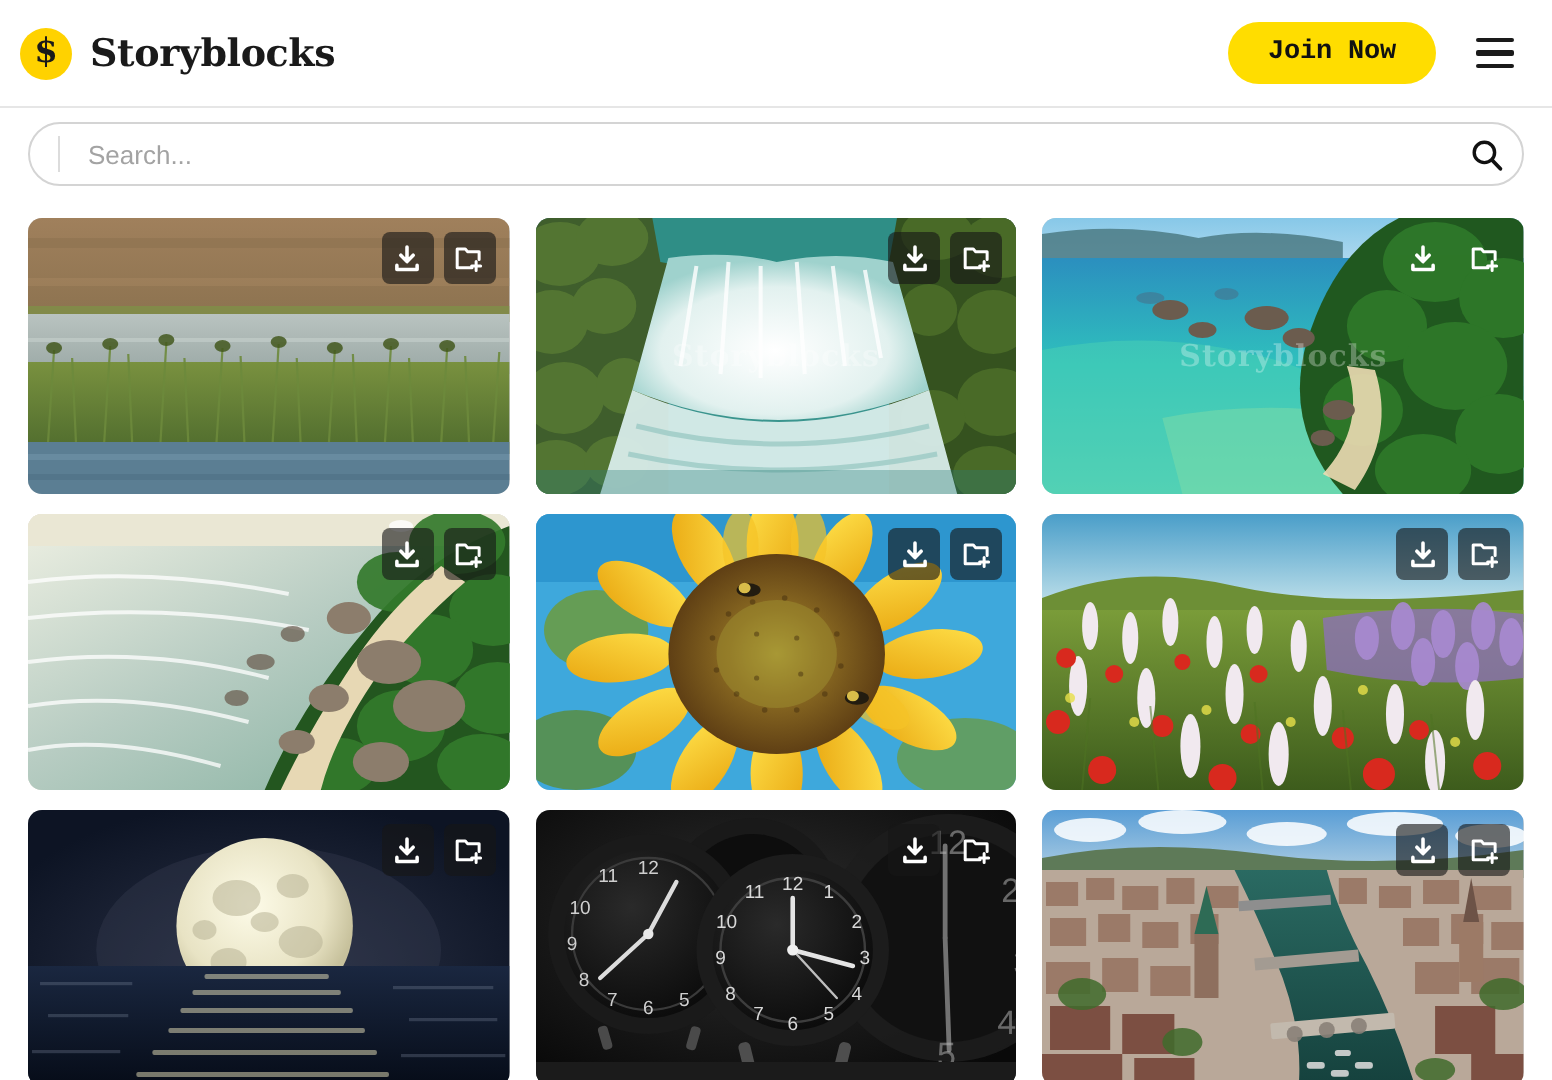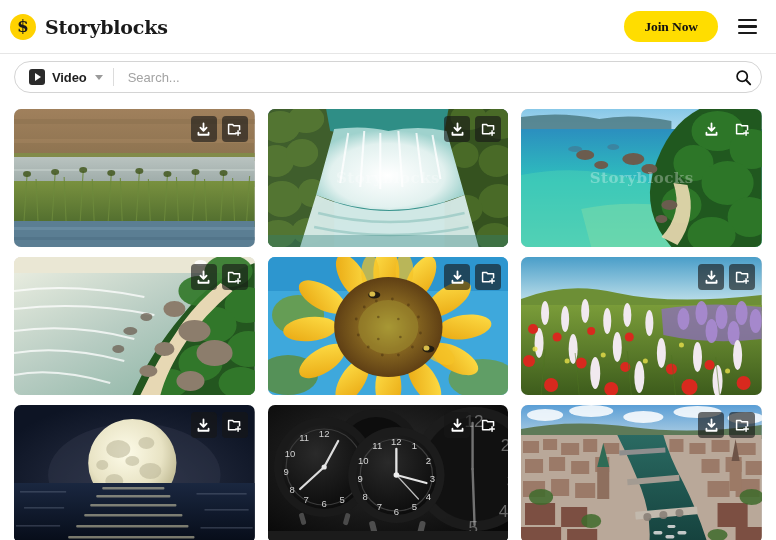--- a/index.html
+++ b/index.html
@@ -68,21 +68,21 @@
     letter-spacing: -0.2px;
   }
   .header-spacer { flex: 1 1 auto; }
 
   .join-btn {
     background: #ffdd00;
     border: none;
     border-radius: 20px;
     height: 31px;
     padding: 0 20px;
-    font-family: Liberation Serif, serif;
+    font-family: Liberation Mono, monospace;
     font-size: 13.5px;
     font-weight: bold;
     color: #111111;
     cursor: pointer;
     letter-spacing: -0.1px;
     white-space: nowrap;
   }
   .hamburger {
     width: 30px;
     height: 30px;
@@ -276,27 +276,20 @@
     <button class="hamburger">
       <span></span>
       <span></span>
       <span></span>
     </button>
   </div>
 
   <div class="searchbar-wrap">
     <div class="searchbar">
 
-      <div class="type-select">
-        <span class="play-chip">
-          <span class="tri"></span>
-        </span>
-        <span class="type-label">Video</span>
-        <span class="caret"></span>
-      </div>
 
       <div class="divider"></div>
 
       <input class="search-input" type="text" placeholder="Search..." style="">
 
       <button class="search-go">
         <svg width="17" height="17" viewBox="0 0 17 17">
           <circle cx="7.2" cy="7.2" r="5.1" fill="none" stroke="#111" stroke-width="1.7"></circle>
           <line x1="11" y1="11" x2="15.2" y2="15.4" stroke="#111" stroke-width="1.9" stroke-linecap="round"></line>
         </svg>

